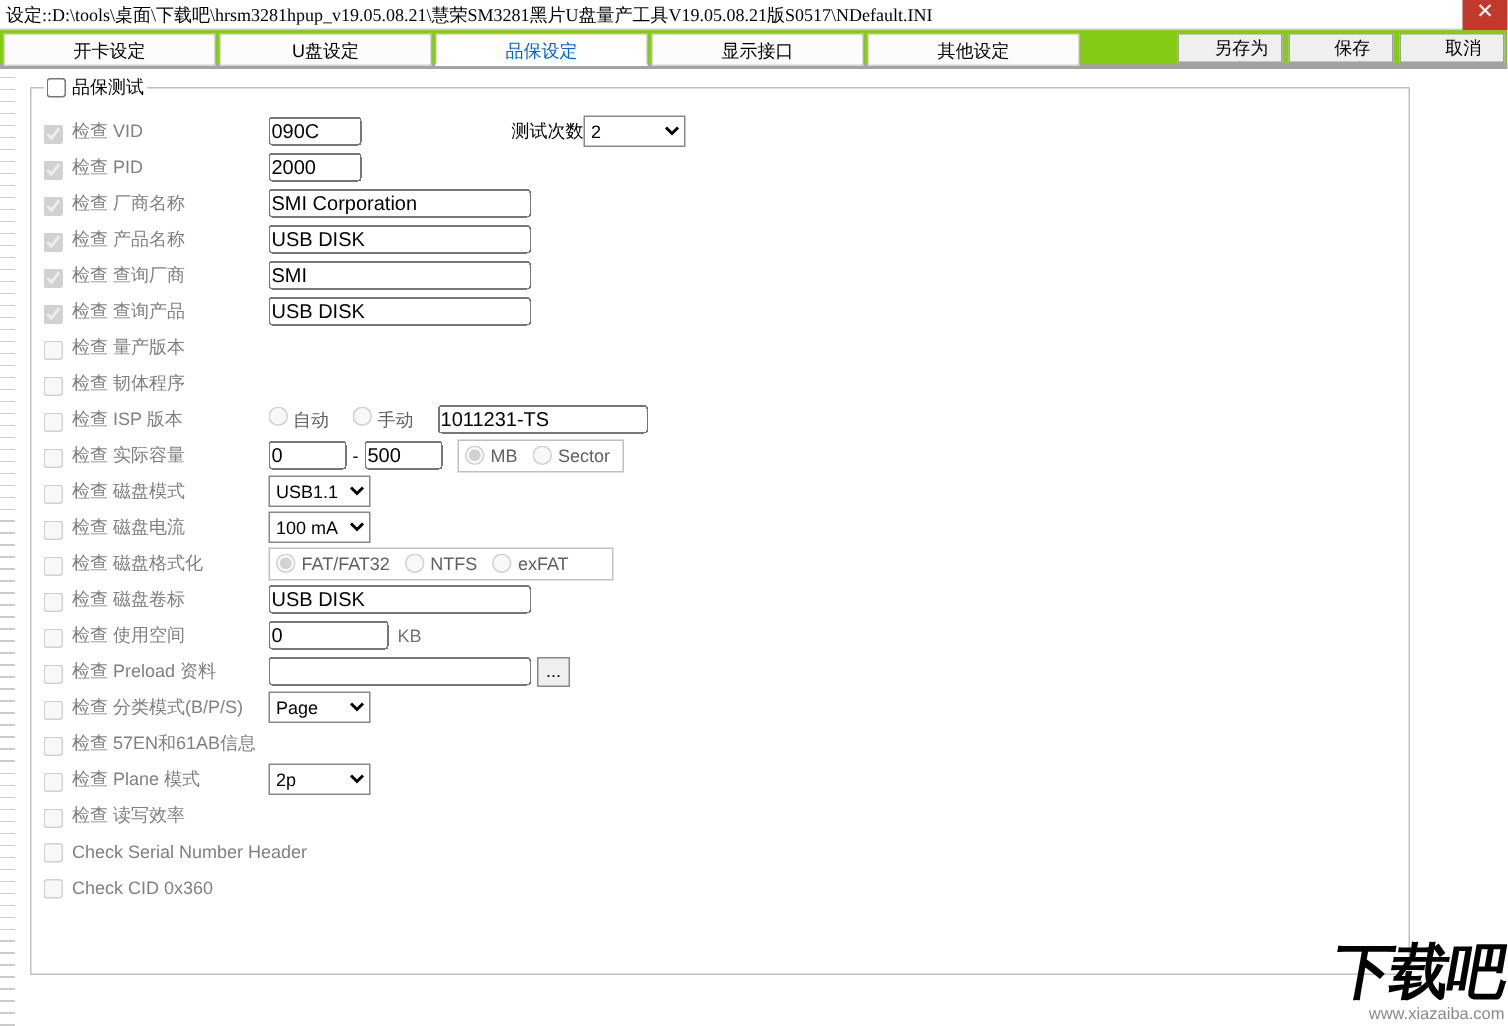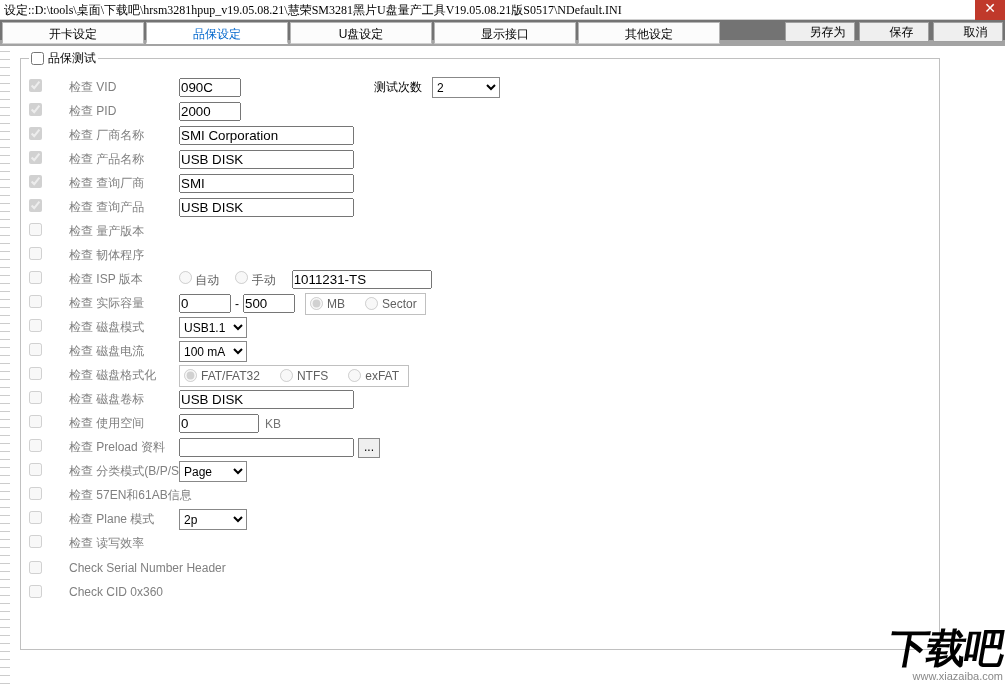--- a/index.html
+++ b/index.html
@@ -22,22 +22,22 @@
 }
 .titlebar .close {
   position: absolute; right: 0; top: 0;
   width: 30px; height: 20px;
   background: #c0392b; color: #fff;
   text-align: center; line-height: 18px;
   font-size: 14px; cursor: pointer;
 }
 .toolbar {
   display: flex; height: 26px;
-  background: #737373;
-  border-bottom: 6px solid #a3a3a3;
+  background: #84cc16;
+  border-bottom: 4px solid #a3a3a3;
 }
 .tab {
   width: 142px; height: 22px; line-height: 22px;
   margin: 2px 0 0 2px;
   text-align: center;
   background: #fcfcfc;
   border: 1px solid #b5b5b5;
   border-bottom: 1px solid #d0d0d0;
   cursor: pointer;
 }
@@ -75,44 +75,43 @@
   font-size: 12px; padding: 0 2px;
 }
 fieldset.qa > legend label { display:flex; align-items:center; gap:4px;}
 .row {
   display: flex; align-items: center;
   height: 23px; margin-top: 1px;
   position: relative;
 }
 .chk {
   width: 150px;
-  display: flex; align-items: flex-start;
+  display: flex; align-items: flex-end;
   color: #808080;
-  gap: 21px;
 }
 .chk input { margin-right: 6px; }
 .chk label { white-space: nowrap; }
 .txt.short { width: 62px; }
 .txt.mid { width: 175px; }
 select.sel {
   height: 21px; font-size: 12px;
   border: 1px solid #888; background:#fff;
 }
 .sel.w60 { width: 68px; }
 .radiogrp {
   display: inline-flex; align-items: center;
   border: 1px solid #c0c0c0;
   height: 22px; padding: 0 8px 0 4px;
-  gap: 20px;
+  gap: 10px;
   font-size: 12px; color: #606060;
 }
 .radiogrp label { display:flex; align-items:center; gap:4px; }
 .topright {
-  position: absolute; left: 353px; top: 10px;
-  display: flex; align-items: center; gap: 10px;
+  position: absolute; left: 320px; top: 10px;
+  display: flex; align-items: center; gap: 0;
   color: #000;
   justify-content: space-between;
 }
 .kb { margin-left: 6px; color:#737373;}
 .browse {
   width: 22px; height: 20px; line-height:16px;
   border: 1px solid #888; background:#efefef;
   text-align:center; cursor:pointer; margin-left:4px;
 }
 .watermark {
@@ -134,22 +133,22 @@
 </head>
 <body>
 
 <div class="titlebar">
   <span>设定::D:\tools\桌面\下载吧\hrsm3281hpup_v19.05.08.21\慧荣SM3281黑片U盘量产工具V19.05.08.21版S0517\NDefault.INI</span>
   <div class="close">✕</div>
 </div>
 
 <div class="toolbar">
   <div class="tab">开卡设定</div>
+  <div class="tab">U盘设定</div>
   <div class="tab active">品保设定</div>
-  <div class="tab">U盘设定</div>
   <div class="tab">显示接口</div>
   <div class="tab">其他设定</div>
   <div class="spacer"></div>
   <div class="tbtn">另存为</div>
   <div class="tbtn">保存</div>
   <div class="tbtn">取消</div>
 </div>
 
 <div class="canvas">
   <div class="side-hatch"></div>

